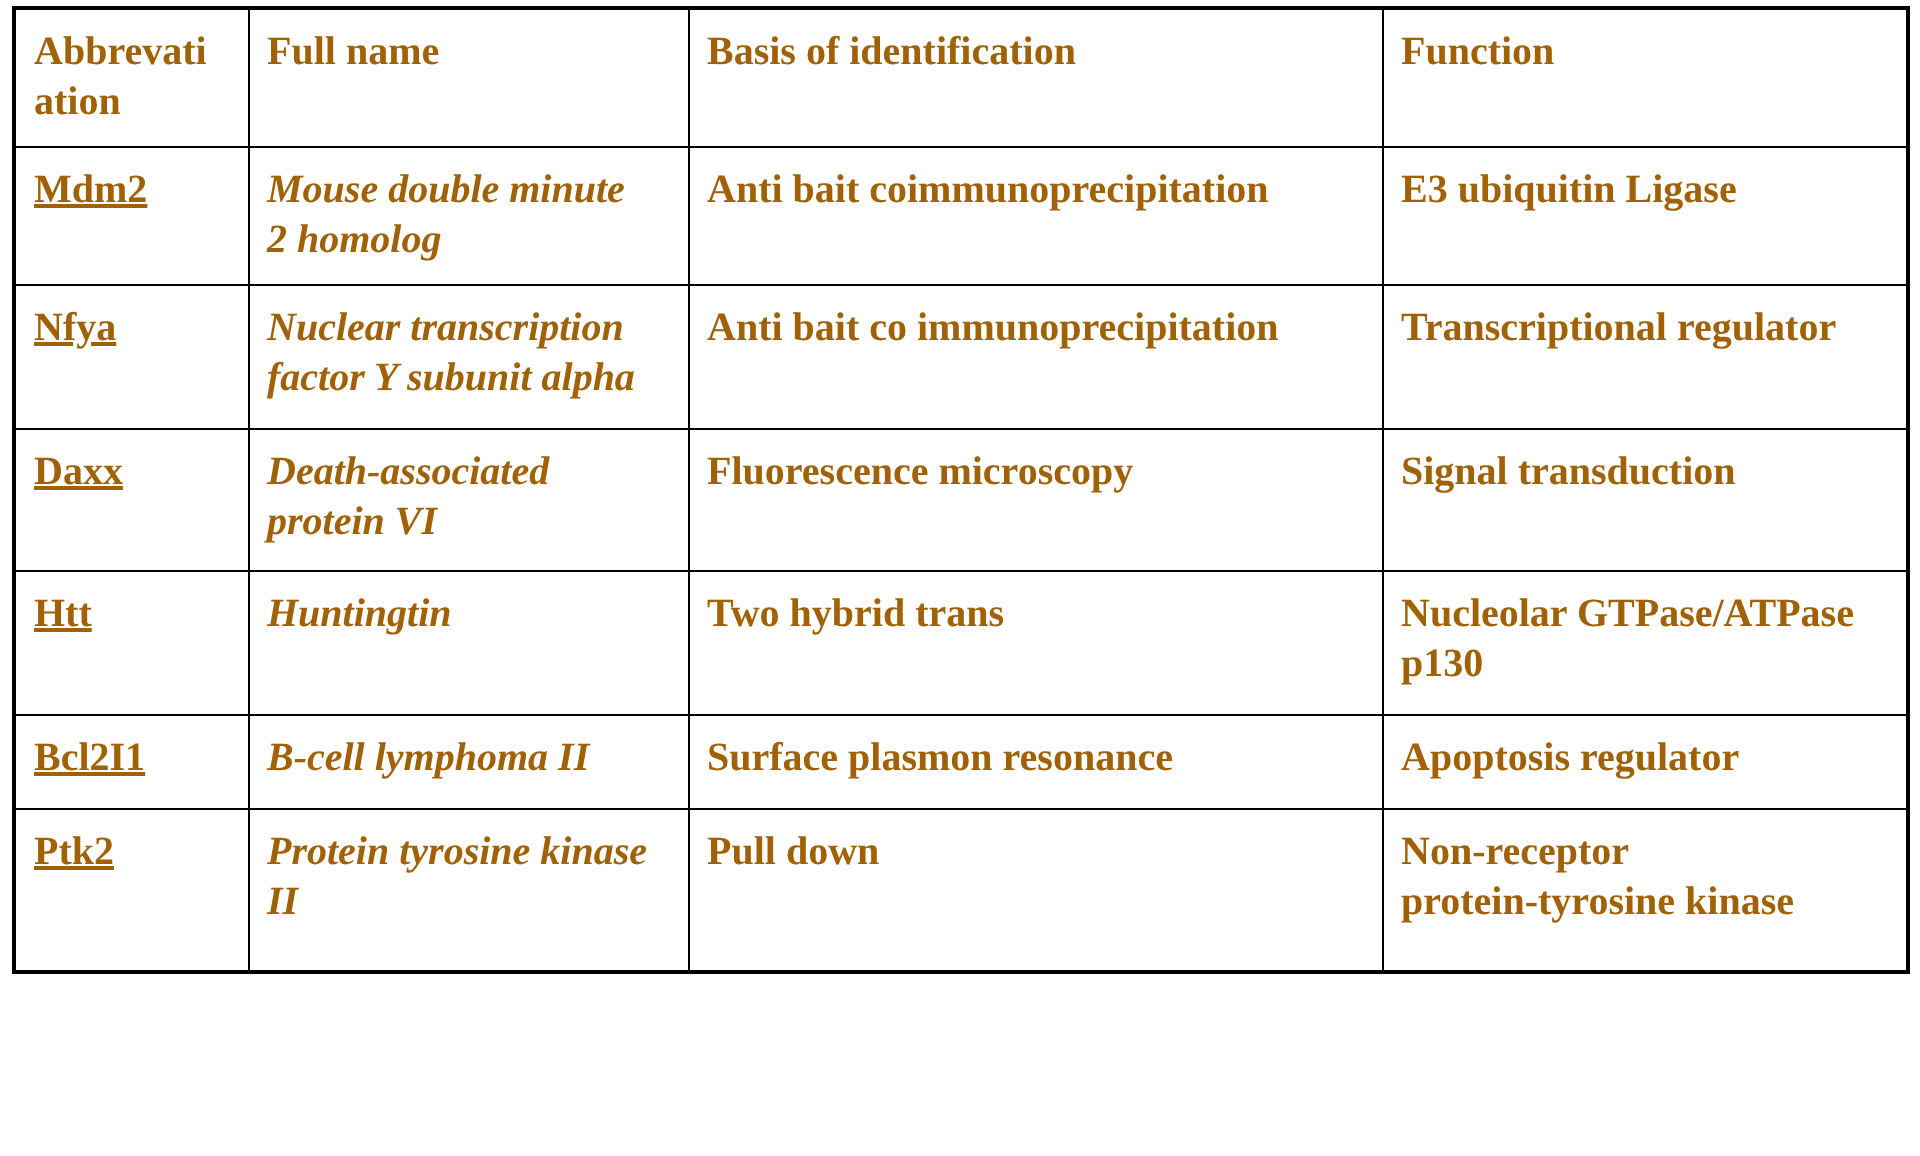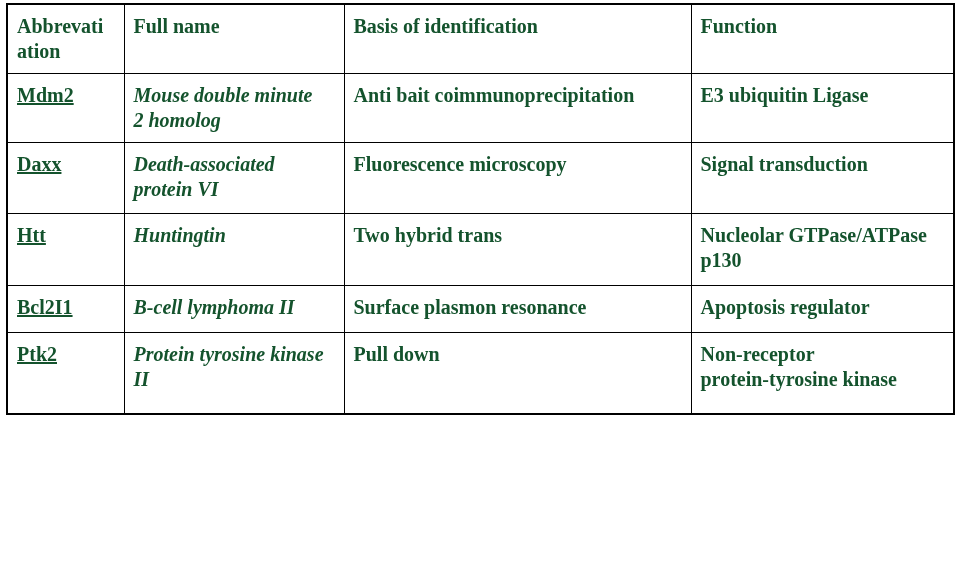--- a/index.html
+++ b/index.html
@@ -5,21 +5,21 @@
   html, body {
     margin: 0;
     padding: 0;
     background: #ffffff;
   }
   .page {
     position: relative;
     width: 960px;
     height: 578px;
     background: #ffffff;
-    color: #14532d;
+    color: #a16207;
     font-family: "Liberation Serif", serif;
     overflow: hidden;
   }
   table.data-table {
     position: absolute;
     left: 6px;
     top: 3px;
     width: 947px;
     border-collapse: collapse;
     table-layout: fixed;
@@ -69,20 +69,27 @@
       </tr>
     </thead>
     <tbody>
       <tr style="height:69px;">
         <td class="col-abbr">Mdm2</td>
         <td class="col-fullname">Mouse double minute
 2 homolog</td>
         <td class="col-basis">Anti bait coimmunoprecipitation</td>
         <td class="col-function">E3 ubiquitin Ligase</td>
       </tr>
+      <tr style="height:72px;">
+        <td class="col-abbr">Nfya</td>
+        <td class="col-fullname">Nuclear transcription
+factor Y subunit alpha</td>
+        <td class="col-basis">Anti bait co immunoprecipitation</td>
+        <td class="col-function">Transcriptional regulator</td>
+      </tr>
       <tr style="height:71px;">
         <td class="col-abbr">Daxx</td>
         <td class="col-fullname">Death-associated
 protein VI</td>
         <td class="col-basis">Fluorescence microscopy</td>
         <td class="col-function">Signal transduction</td>
       </tr>
       <tr style="height:72px;margin-left:16px;">
         <td class="col-abbr">Htt</td>
         <td class="col-fullname">Huntingtin</td>

